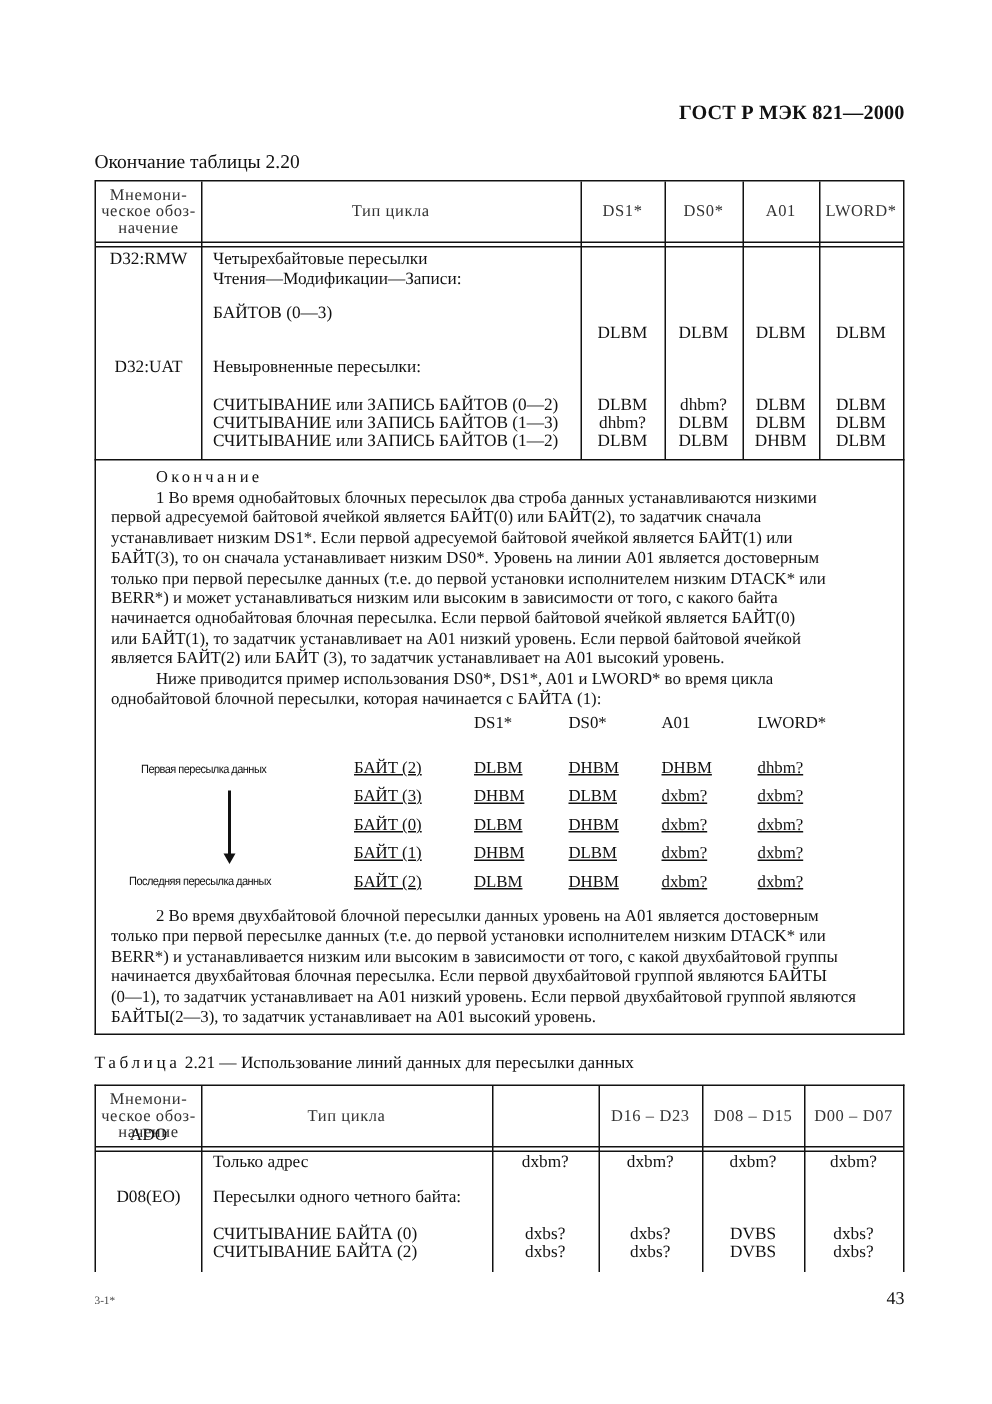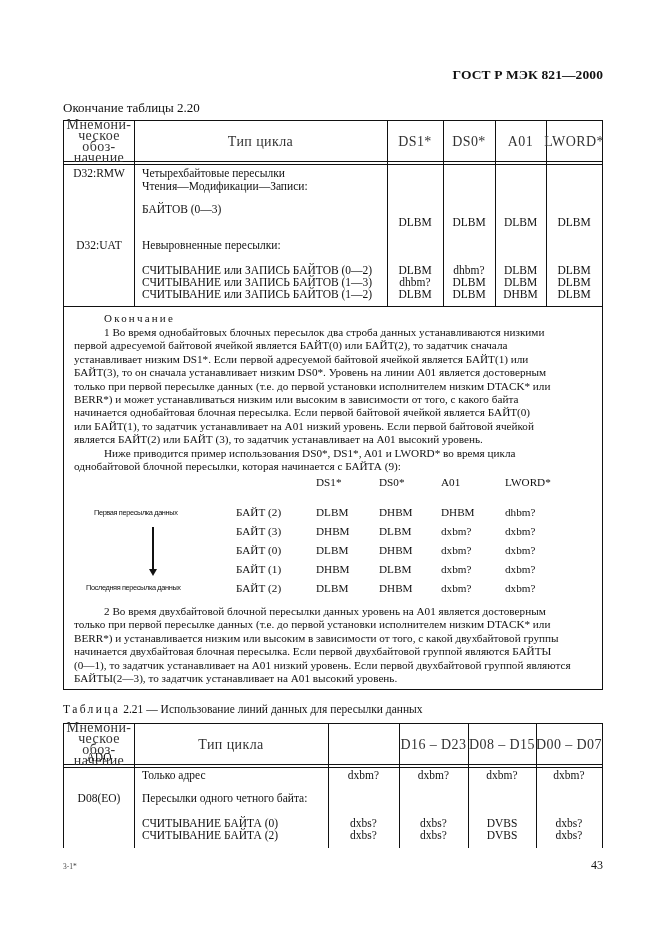--- a/index.html
+++ b/index.html
@@ -8,30 +8,30 @@
     font-family: "Liberation Serif", "DejaVu Serif", serif; color: #111;
   }
   .abs { position: absolute; }
   .hdr-title { right: 58px; top: 67px; font-weight: bold; font-size: 13.5px; letter-spacing: 0.1px; }
   .caption-italic { left: 63px; top: 100px; font-size: 13px; }
 
   
   .t20 { left: 63px; top: 120px; width: 540px; height: 187px; border: 1.3px solid #111; box-sizing: border-box; }
   .t20 .vl { position: absolute; top: 0; bottom: 0; width: 0; border-left: 1px solid #111; }
   .t20 .dbl { position: absolute; left: 0; right: 0; top: 40px; height: 2px; border-top: 1px solid #111; border-bottom: 1px solid #111; }
-  .hcell { position: absolute; top: 0; height: 40px; display: flex; align-items: center; justify-content: center; text-align: center; font-size: 14px; letter-spacing: 0.4px; line-height: 11px; color: #333; }
+  .hcell { position: absolute; top: 0; height: 40px; display: flex; align-items: center; justify-content: center; text-align: center; font-size: 11px; letter-spacing: 0.4px; line-height: 11px; color: #333; }
   .cell { position: absolute; font-size: 11.5px; line-height: 12.5px; }
   .ctr { text-align: center; }
 
   
   .notes { left: 63px; top: 306px; width: 540px; height: 384px; border: 1.3px solid #111; border-top: none; box-sizing: border-box; }
   .para { position: absolute; left: 10px; width: 516px; font-size: 11.2px; line-height: 13.4px; text-align: justify; }
   .notes-title { position: absolute; left: 40px; top: 6px; font-size: 11px; letter-spacing: 2.2px; }
   .ex-head { position: absolute; top: 170px; font-size: 11.2px; }
-  .ex-row { position: absolute; font-size: 11.2px; }
+  .ex-row { position: absolute; font-size: 11.2px; text-decoration: underline; }
   .arrow-label { position: absolute; font-family: "Liberation Sans", "DejaVu Sans", sans-serif; font-size: 8px; letter-spacing: -0.4px; transform: scaleX(0.92); transform-origin: left center; }
   .arrow-shaft { position: absolute; left: 88px; top: 221px; width: 2px; height: 44px; background: #111; }
   .arrow-head { position: absolute; left: 85px; top: 263px; width: 0; height: 0; border-left: 4px solid transparent; border-right: 4px solid transparent; border-top: 7px solid #111; }
 
   
   .cap21 { left: 63px; top: 703px; font-size: 11.5px; }
   .cap21 .spaced { letter-spacing: 2.4px; }
   .t21 { left: 63px; top: 723px; width: 540px; height: 125px; border: 1.3px solid #111; border-bottom: none; box-sizing: border-box; }
   .t21 .vl { position: absolute; top: 0; bottom: 0; width: 0; border-left: 1px solid #111; }
   .t21 .dbl { position: absolute; left: 0; right: 0; top: 40px; height: 2px; border-top: 1px solid #111; border-bottom: 1px solid #111; }
@@ -106,21 +106,21 @@
     <div style="text-indent:30px">1 Во время однобайтовых блочных пересылок два строба данных устанавливаются низкими</div>
     <div>первой адресуемой байтовой ячейкой является БАЙТ(0) или БАЙТ(2), то задатчик сначала</div>
     <div>устанавливает низким DS1*. Если первой адресуемой байтовой ячейкой является БАЙТ(1) или</div>
     <div>БАЙТ(3), то он сначала устанавливает низким DS0*. Уровень на линии A01 является достоверным</div>
     <div>только при первой пересылке данных (т.е. до первой установки исполнителем низким DTACK* или</div>
     <div>BERR*) и может устанавливаться низким или высоким в зависимости от того, с какого байта</div>
     <div>начинается однобайтовая блочная пересылка. Если первой байтовой ячейкой является БАЙТ(0)</div>
     <div>или БАЙТ(1), то задатчик устанавливает на A01 низкий уровень. Если первой байтовой ячейкой</div>
     <div>является БАЙТ(2) или БАЙТ (3), то задатчик устанавливает на A01 высокий уровень.</div>
     <div style="text-indent:30px">Ниже приводится пример использования DS0*, DS1*, A01 и LWORD* во время цикла</div>
-    <div>однобайтовой блочной пересылки, которая начинается с БАЙТА (9):</div>
+    <div>однобайтовой блочной пересылки, которая начинается с БАЙТА (1):</div>
   </div>
 
   <div class="ex-head" style="left:252px">DS1*</div>
   <div class="ex-head" style="left:315px">DS0*</div>
   <div class="ex-head" style="left:377px">A01</div>
   <div class="ex-head" style="left:441px">LWORD*</div>
 
   <div class="arrow-label" style="left:30px;top:202px">Первая пересылка данных</div>
   <div class="arrow-shaft"></div>
   <div class="arrow-head"></div>

